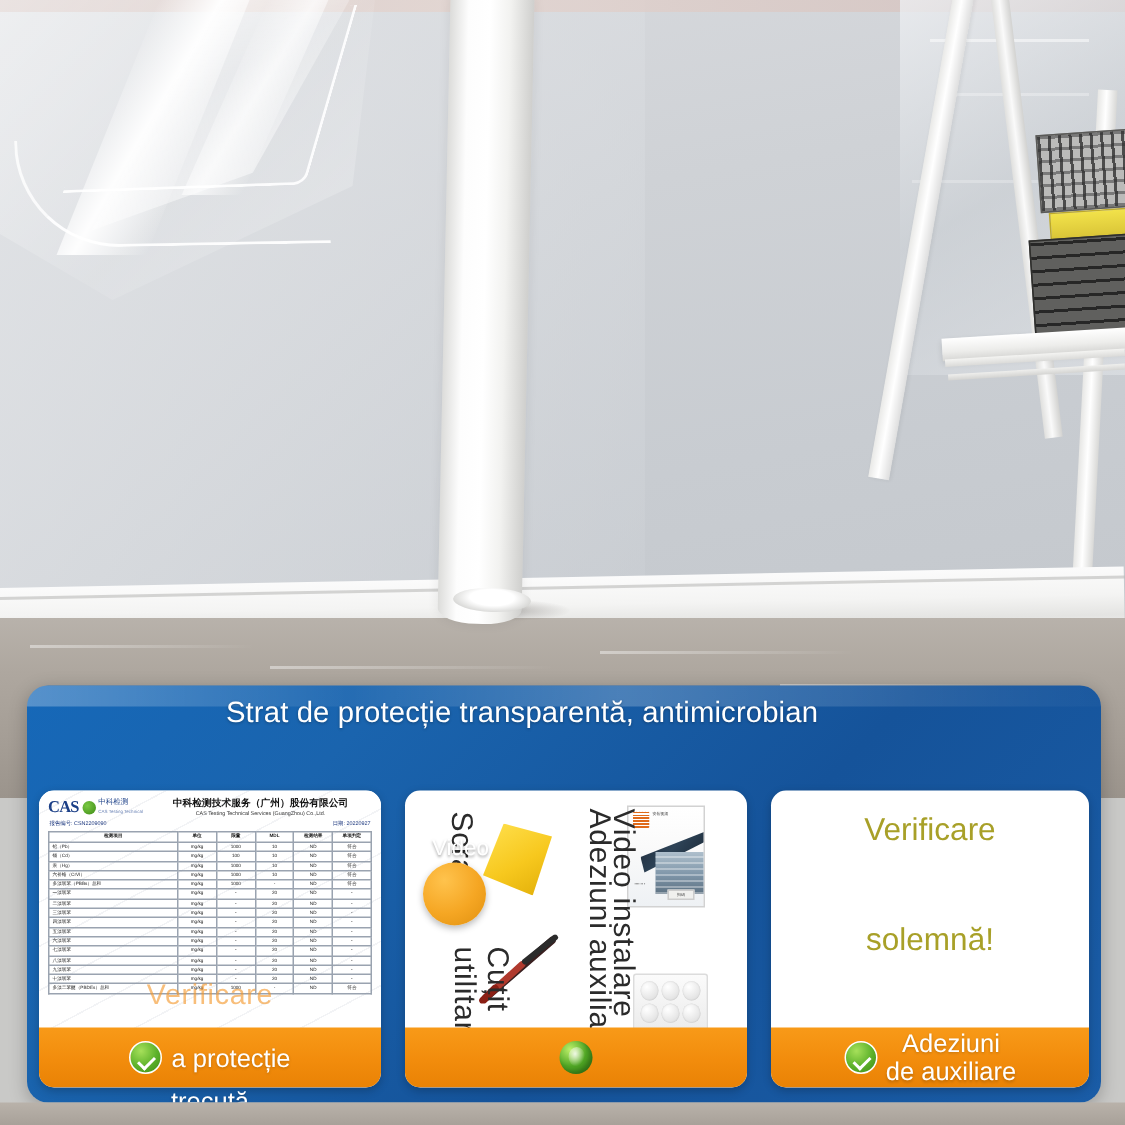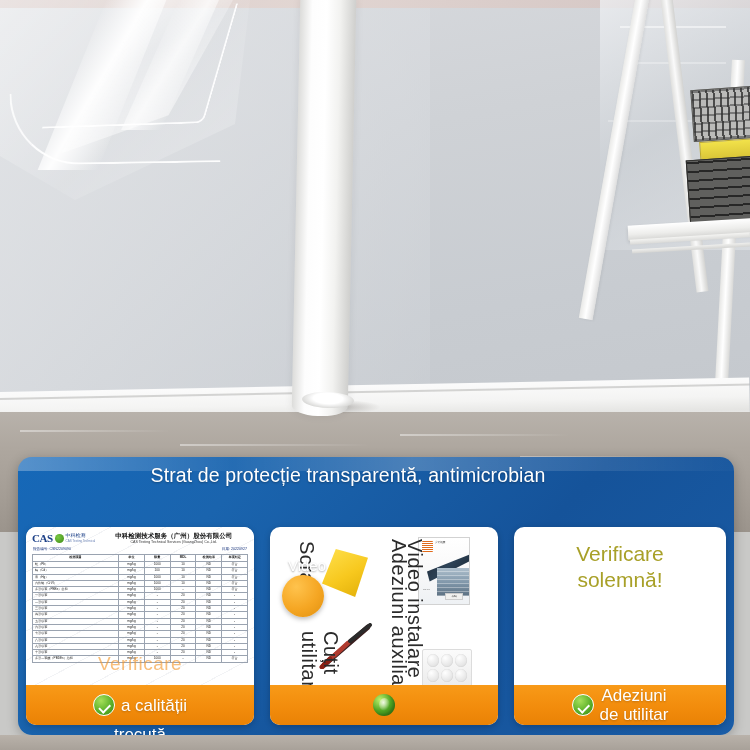--- a/index.html
+++ b/index.html
@@ -371,21 +371,21 @@
     position: absolute; left: 244px; top: 30px; width: 90px;
     text-align: center; color: #ffffff; font-size: 15px;
     text-shadow: 0 1px 2px rgba(0,0,0,.35);
   }
 
   
   .promise {
     position: absolute; left: 0; top: 14px; width: 100%;
     text-align: center; color: #a8a028; font-size: 21px; line-height: 26px;
   }
-  .promise .l2 { display:block; }
+  .promise .l2 { display:block;margin-top:47px; }
 
   .bottom-strip {
     position: absolute; left: 0; top: 735px; width: 750px; height: 15px;
     background: linear-gradient(180deg, #b9b2aa, #a8a199);
   }
 </style>
 </head>
 <body>
 
 <div id="stage">
@@ -618,21 +618,21 @@
               </tbody>
           </table>
 
           <div class="wm-tile"></div>
         </div>
 
         <div class="verif-wm">Verificare</div>
 
         <div class="panel-footer">
           <span class="check-badge"></span>
-          <span class="footer-label">a calității</span>
+          <span class="footer-label">a protecție</span>
         </div>
       </div>
 
       <div class="overflow-word">trecută</div>
 
       <div class="panel panel-b">
         <div class="scraper-shape"></div>
 
         <svg class="knife" viewBox="0 0 62 46">
           <path d="M6 42 L50 4" stroke="#3a2020" stroke-width="5" stroke-linecap="round" fill="none"></path>
@@ -674,21 +674,21 @@
 
       <div class="panel panel-c">
         <div class="promise">
           <span>Verificare</span>
           <span class="l2">solemnă!</span>
         </div>
         <div class="panel-footer">
           <span class="check-badge"></span>
           <span class="footer-label">
             <span>Adeziuni</span>
-            <span class="l2">de utilitar</span>
+            <span class="l2">de auxiliare</span>
           </span>
         </div>
       </div>
 
     </div>
   </div>
 
   <div class="bottom-strip"></div>
 </div>
 

